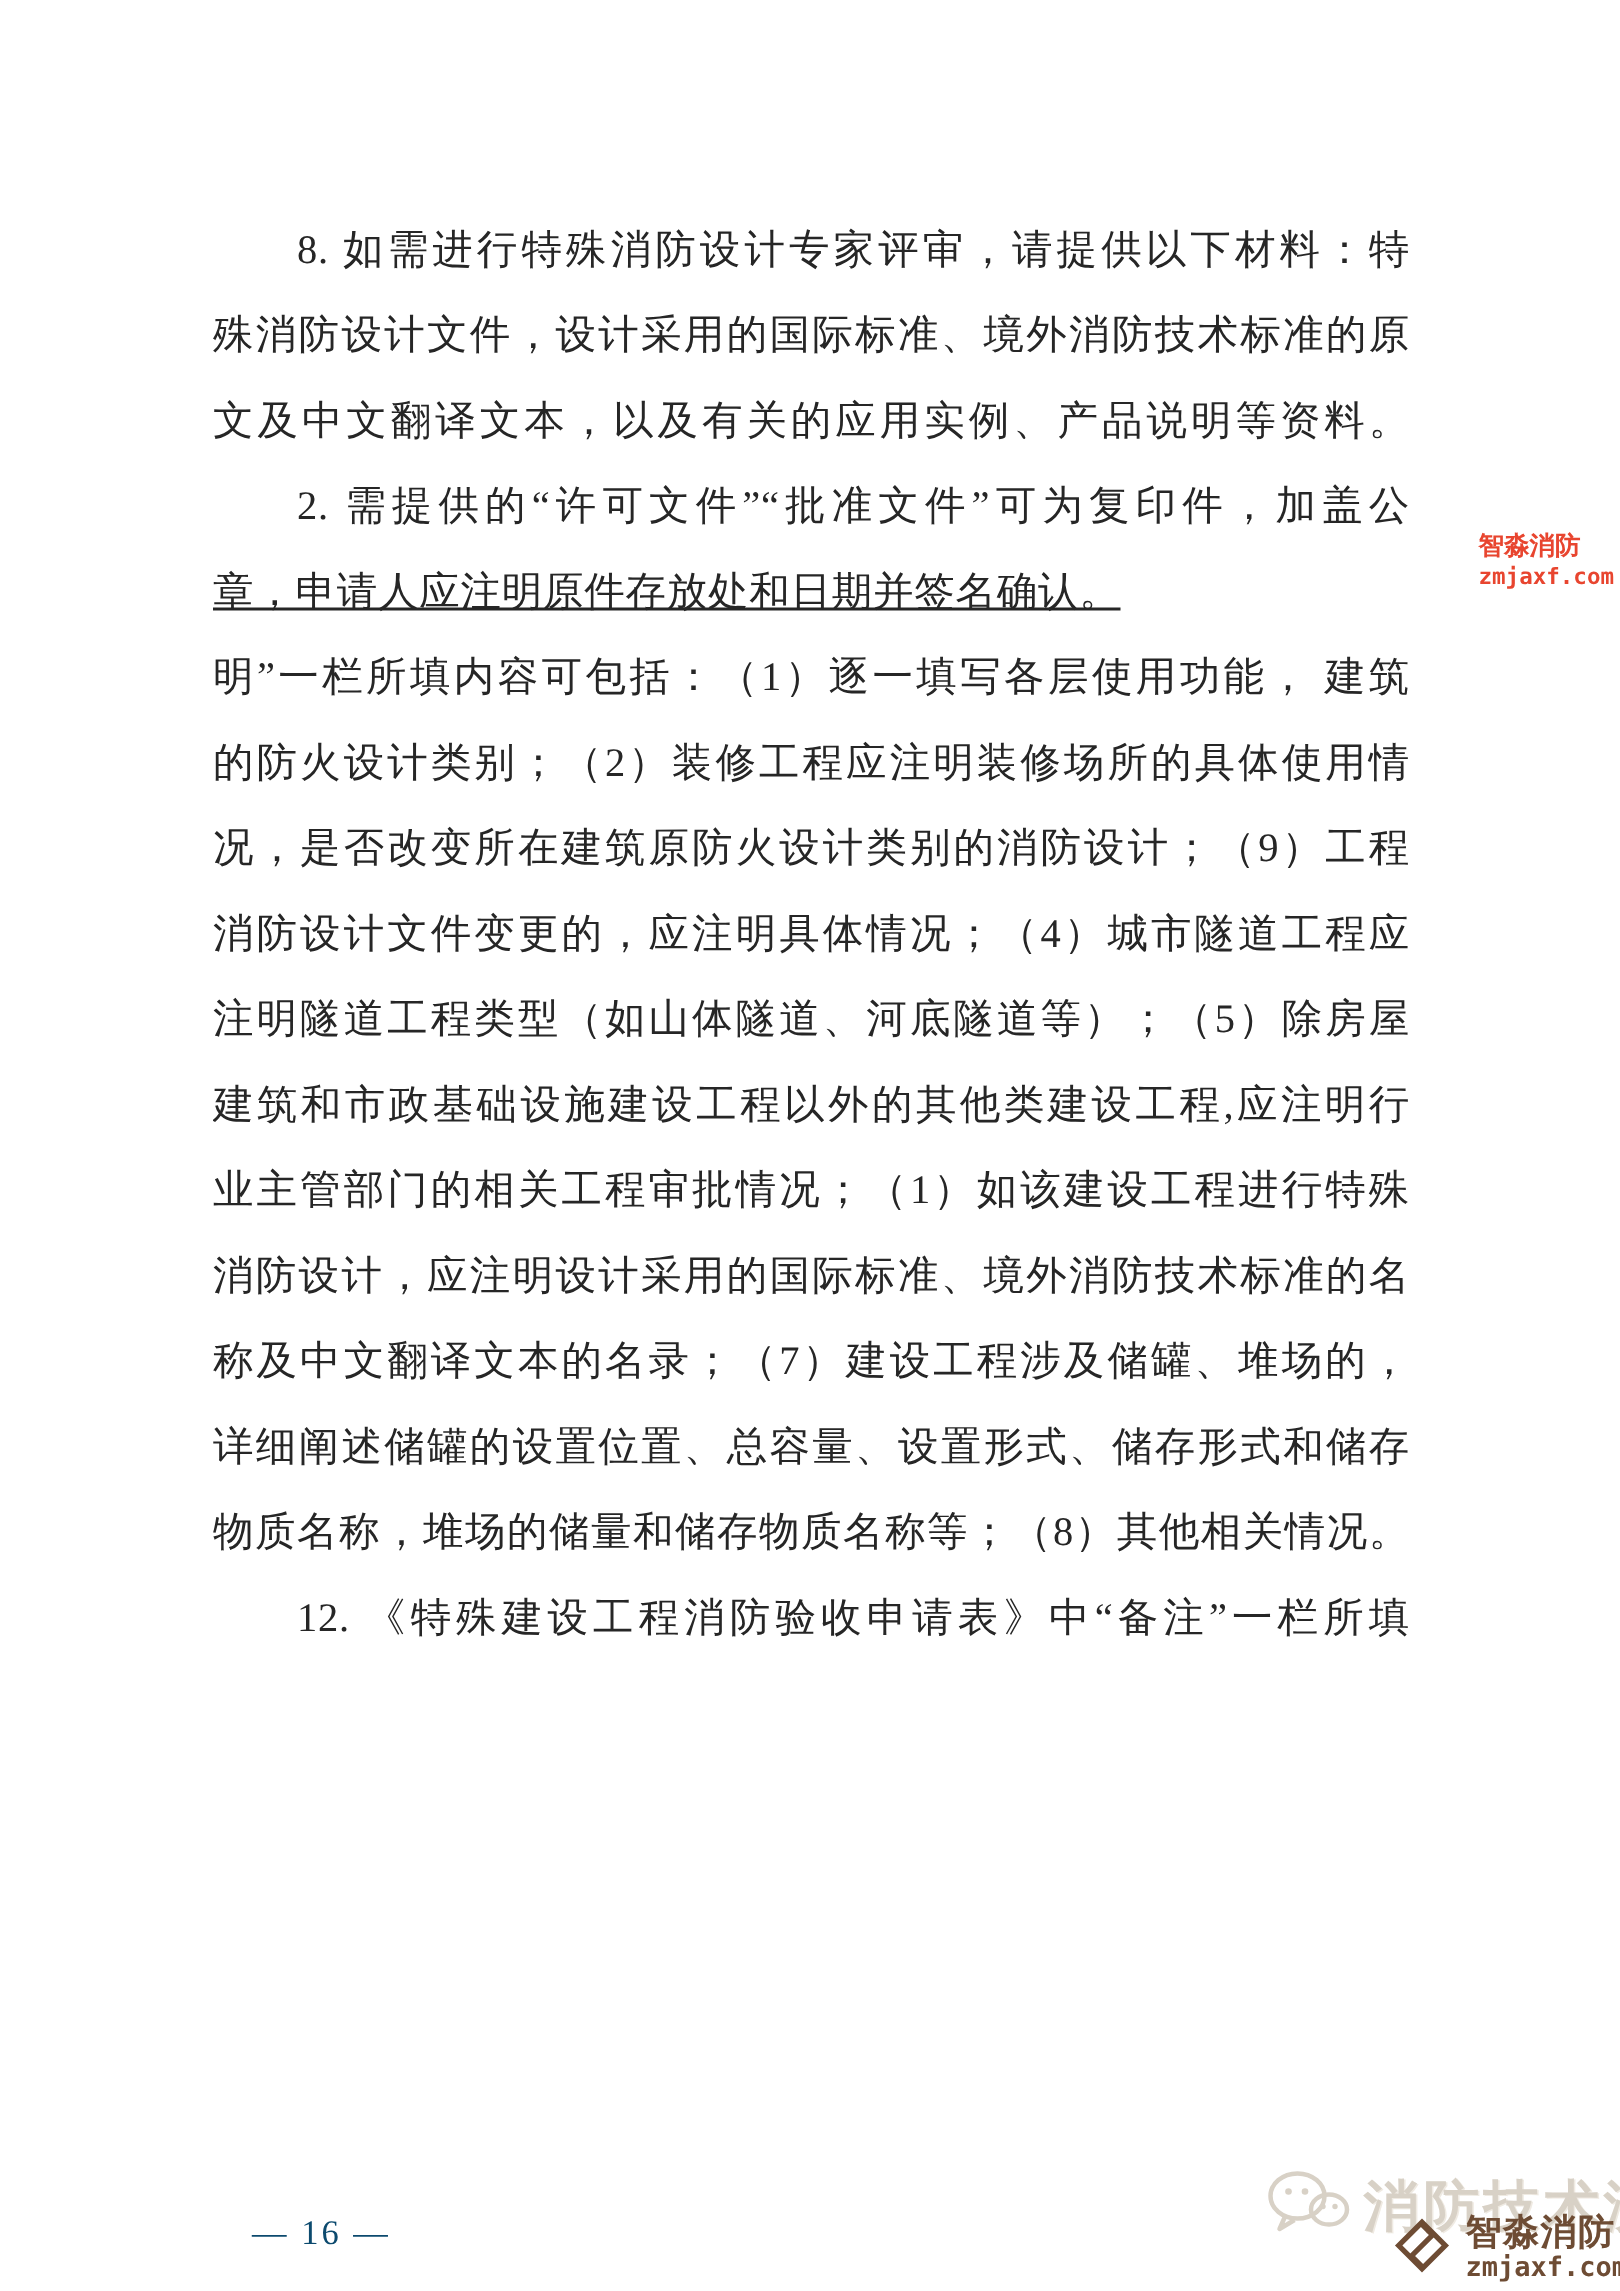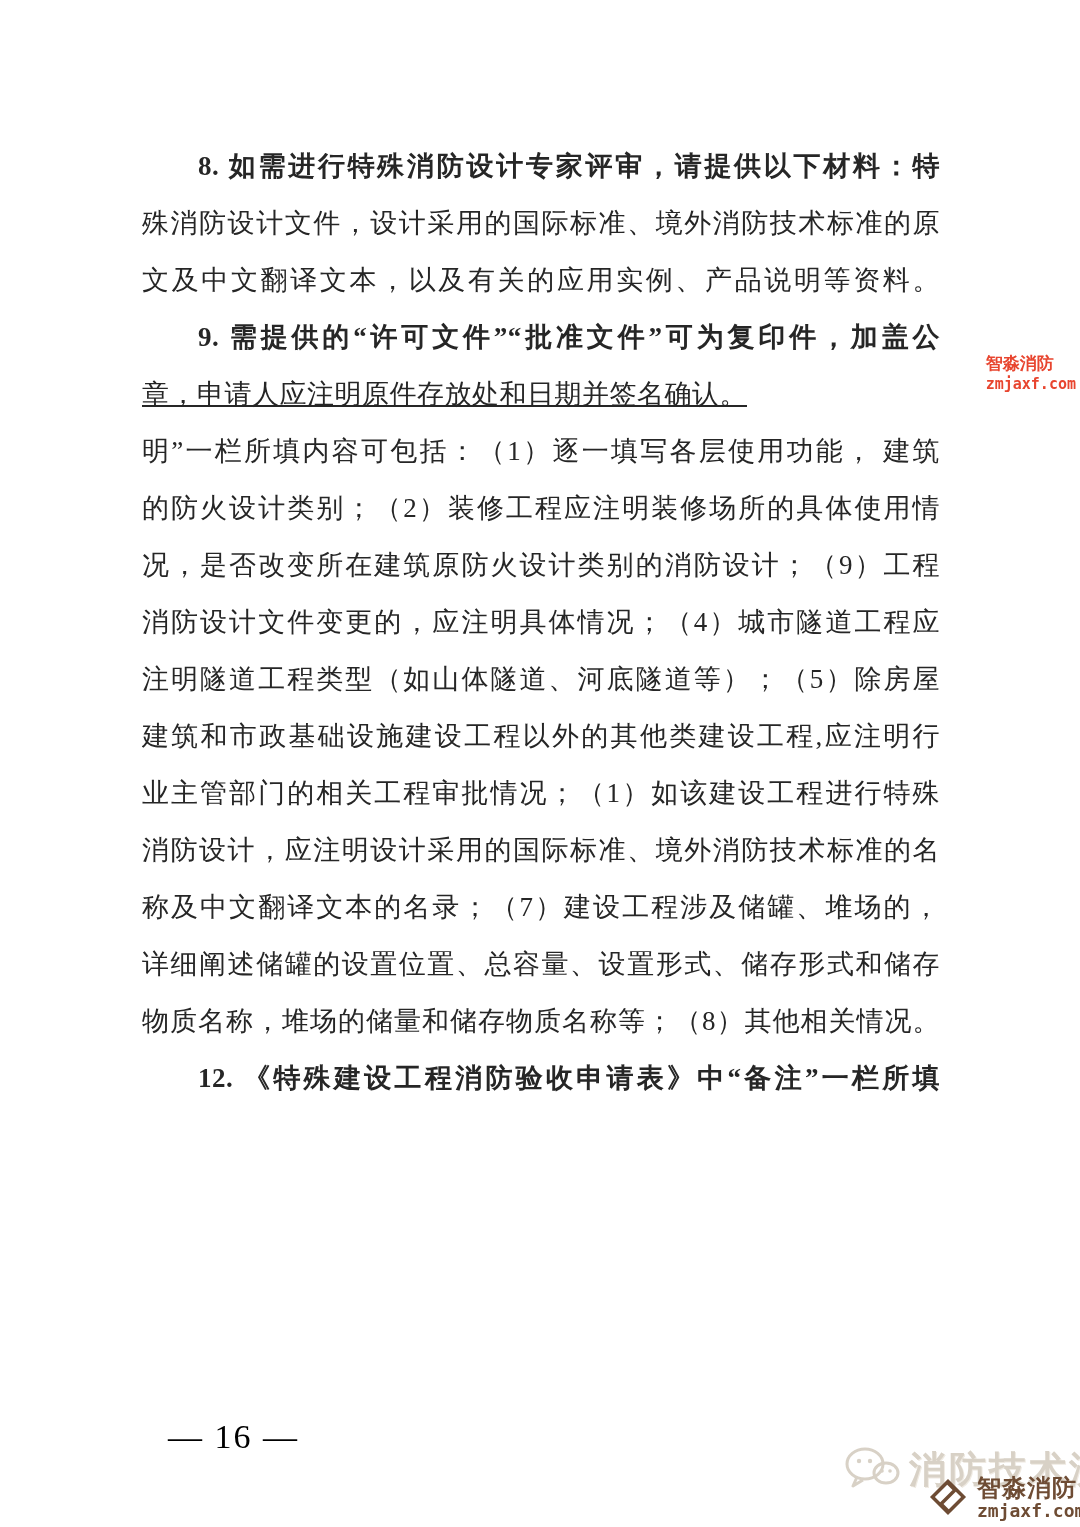--- a/index.html
+++ b/index.html
@@ -12,29 +12,29 @@
     position:absolute;left:142px;top:138px;width:798px;
     color:#262626;
   }
   .para{margin:0;padding:0;}
   .line{
     height:57px;line-height:57px;font-size:27px;
     text-align:justify;text-align-last:justify;
     white-space:normal;overflow:hidden;
     letter-spacing:0.5px;
   }
-  .line.indent{padding-left:56px;font-weight:bold;}
+  .line.indent{padding-left:56px;}
   .line.short{text-align-last:left;text-decoration:underline;}
   .para.red .line{
     color:#c43a30;font-weight:bold;
     text-shadow:0.4px 0 0 #c43a30;
   }
   .page-number{
-    position:absolute;left:168px;top:1418px;
-    font-size:34px;color:#000000;letter-spacing:2px;white-space:pre;
+    position:absolute;left:168px;top:1476px;
+    font-size:23px;color:#0c4a6e;letter-spacing:2px;white-space:pre;
   }
   
   .wm-side{
     position:absolute;right:4px;top:354px;
     text-align:left;line-height:20px;
   }
   .wm-side .l1{font-size:17px;font-weight:bold;color:#e8452f;font-family:"Liberation Sans",sans-serif;}
   .wm-side .l2{font-size:15px;font-weight:bold;color:#e8452f;font-family:"DejaVu Sans Mono",monospace;}
   
   .wm-channel{
@@ -67,21 +67,21 @@
 
 <div class="doc">
 
   <div class="para black">
     <div class="line indent">8. 如需进行特殊消防设计专家评审，请提供以下材料：特</div>
     <div class="line">殊消防设计文件，设计采用的国际标准、境外消防技术标准的原</div>
     <div class="line">文及中文翻译文本，以及有关的应用实例、产品说明等资料。</div>
   </div>
 
   <div class="para black">
-    <div class="line indent">9. 需提供的“许可文件”“批准文件”可为复印件，加盖公</div>
+    <div class="line indent">2. 需提供的“许可文件”“批准文件”可为复印件，加盖公</div>
     <div class="line short">章，申请人应注明原件存放处和日期并签名确认。</div>
   </div>
 
 
   <div class="para black">
     <div class="line">明”一栏所填内容可包括：（1）逐一填写各层使用功能， 建筑</div>
     <div class="line">的防火设计类别；（2）装修工程应注明装修场所的具体使用情</div>
     <div class="line">况，是否改变所在建筑原防火设计类别的消防设计；（9）工程</div>
     <div class="line">消防设计文件变更的，应注明具体情况；（4）城市隧道工程应</div>
     <div class="line">注明隧道工程类型（如山体隧道、河底隧道等）；（5）除房屋</div>

